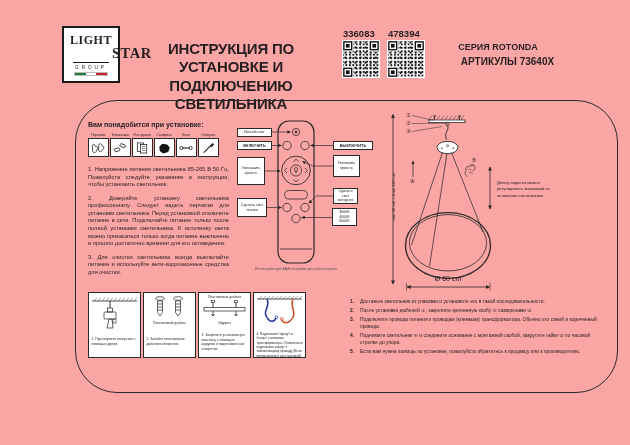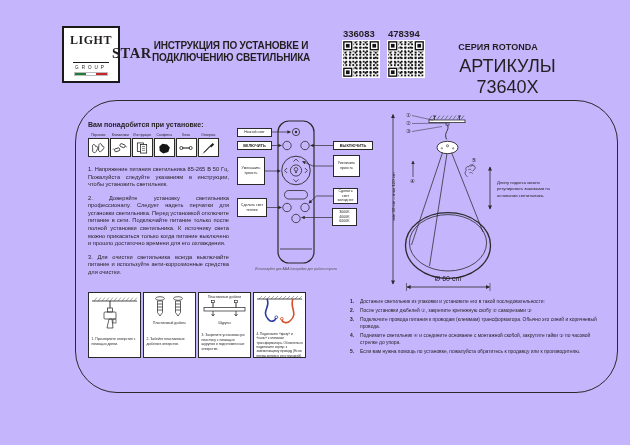--- a/index.html
+++ b/index.html
@@ -1,31 +1,31 @@
 <!DOCTYPE html>
 <html><head>
 <meta charset="utf-8">
 <style>
   html,body{margin:0;padding:0;background:#fff;}
-  .page{position:relative;width:630px;height:445px;background:#c4b5fd;overflow:hidden;
+  .page{position:relative;width:630px;height:445px;background:#fca5a5;overflow:hidden;
         font-family:"Liberation Sans",sans-serif;color:#231f20;}
   .abs{position:absolute;}
   
   .logo-box{left:62px;top:26px;width:58px;height:57px;border:2px solid #1a1a1a;box-sizing:border-box;text-align:center;background:#fff;}
   .logo-l1{font-family:"Liberation Serif",serif;font-weight:bold;font-size:12px;line-height:1;margin-top:6px;letter-spacing:.5px;}
   .logo-l2{font-family:"Liberation Serif",serif;font-weight:bold;font-size:14.5px;line-height:1;letter-spacing:.5px;padding-left:48px;}
   .logo-rule{width:36px;height:1px;background:#1a1a1a;margin:1.5px auto 0;}
   .logo-l3{font-size:4.6px;letter-spacing:3px;margin-top:1.5px;}
   .logo-flag{width:34px;height:4.5px;margin:2px auto 0;display:flex;border:.5px solid #bbb;box-sizing:border-box;}
   .logo-flag span{flex:1;}
-  .page-title{left:122px;top:40px;width:218px;text-align:center;font-weight:bold;font-size:10px;line-height:1.22;letter-spacing:-.2px;}
+  .page-title{left:122px;top:40px;width:218px;text-align:center;font-weight:bold;font-size:15px;line-height:1.22;letter-spacing:-.2px;}
   .qr-label{font-weight:bold;font-size:9.5px;}
   .series{left:433px;top:42px;width:130px;text-align:center;}
   .series-1{font-weight:bold;font-size:9px;}
-  .series-2{font-weight:normal;font-size:18px;margin-top:4px;margin-left:19px;}
+  .series-2{font-weight:bold;font-size:10px;margin-top:4px;margin-left:19px;}
   
   .main-box{left:75px;top:100px;width:543px;height:293px;border:1.4px solid #2a2a2a;border-radius:42px;box-sizing:border-box;}
   
   .tools-h{left:88px;top:121px;font-size:7px;font-weight:bold;}
   .tools{left:88px;top:133px;display:flex;gap:1.5px;}
   .tool{width:20.5px;}
   .tlab{font-size:3.3px;text-align:center;height:5px;white-space:nowrap;overflow:hidden;}
   .tbox{width:20.5px;height:19px;border:1px solid #2a2a2a;box-sizing:border-box;display:flex;align-items:center;justify-content:center;background:#fff;}
   
   .prec{left:88px;top:166px;width:141px;font-size:5.7px;line-height:1.33;text-align:justify;}

